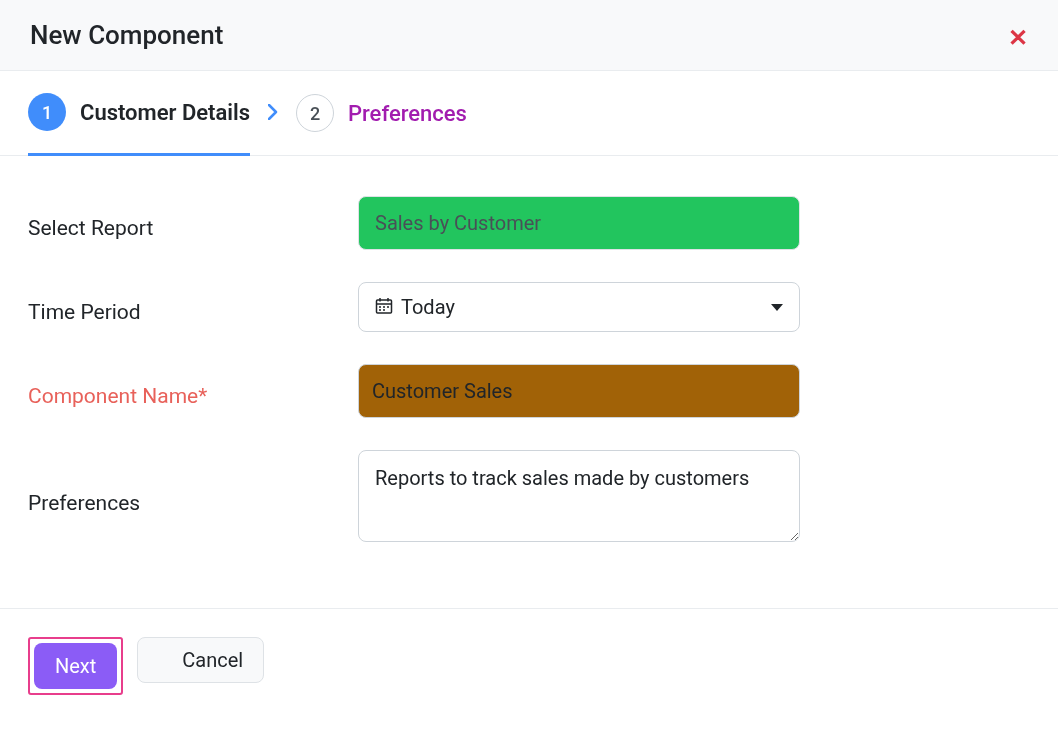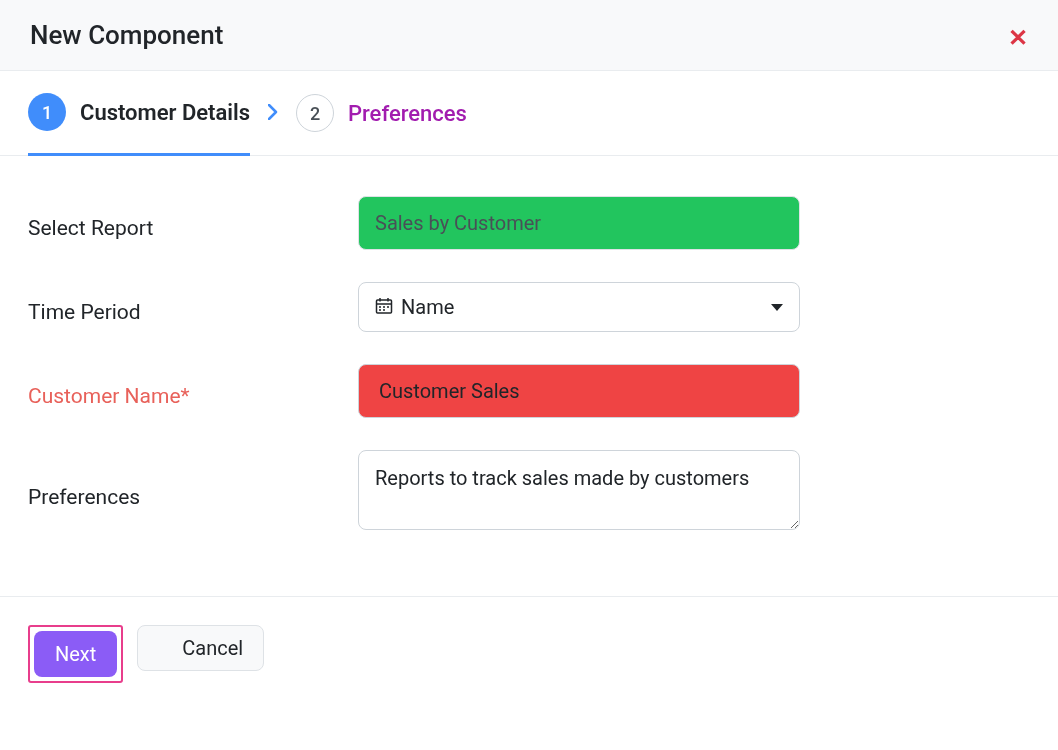--- a/index.html
+++ b/index.html
@@ -121,39 +121,39 @@
   .select-left { display: flex; align-items: center; gap: 8px; }
   .cal-icon { font-size: 18px; line-height:1; }
   .caret-down {
     width: 0; height: 0;
     border-left: 6px solid transparent;
     border-right: 6px solid transparent;
     border-top: 7px solid #212529;
   }
   .text-input {
     width: 100%;
-    background: #ef4444;
-    border: 1px solid #ced4da;
-    border-radius: 8px;
-    padding: 14px 20px;
+    background: #a16207;
+    border: 1px solid #ced4da;
+    border-radius: 8px;
+    padding: 14px 13px;
     font-size: 20px;
     color: #212529;
     font-family: inherit;
   }
   .textarea {
     width: 100%;
     background: #fff;
     border: 1px solid #ced4da;
     border-radius: 8px;
     padding: 12px 16px;
     font-size: 20px;
     color: #212529;
     font-family: inherit;
     resize: both;
-    height: 80px;
+    height: 92px;
     line-height: 1.5;
   }
   .footer {
     border-top: 1px solid #e9ecef;
     padding: 28px;
     display: flex;
     gap: 14px;
     align-items: flex-start;
   }
   .highlight-box {
@@ -225,29 +225,29 @@
               <line x1="1.5" y1="7" x2="16.5" y2="7" stroke="#212529" stroke-width="1.5"></line>
               <line x1="5" y1="1" x2="5" y2="4.5" stroke="#212529" stroke-width="1.5"></line>
               <line x1="13" y1="1" x2="13" y2="4.5" stroke="#212529" stroke-width="1.5"></line>
               <circle cx="5" cy="10" r="1" fill="#212529"></circle>
               <circle cx="9" cy="10" r="1" fill="#212529"></circle>
               <circle cx="13" cy="10" r="1" fill="#212529"></circle>
               <circle cx="5" cy="13" r="1" fill="#212529"></circle>
               <circle cx="9" cy="13" r="1" fill="#212529"></circle>
             </svg>
           </span>
-          <span>Name</span>
+          <span>Today</span>
         </div>
         <div class="caret-down"></div>
       </div>
     </div>
   </div>
 
   <div class="form-row">
-    <div class="form-label required">Customer Name*</div>
+    <div class="form-label required">Component Name*</div>
     <div class="form-control-wrap">
       <input class="text-input" type="text" value="Customer Sales" style="">
     </div>
   </div>
 
   <div class="form-row">
     <div class="form-label">Preferences</div>
     <div class="form-control-wrap">
       <textarea class="textarea" style="">Reports to track sales made by customers</textarea>
     </div>

